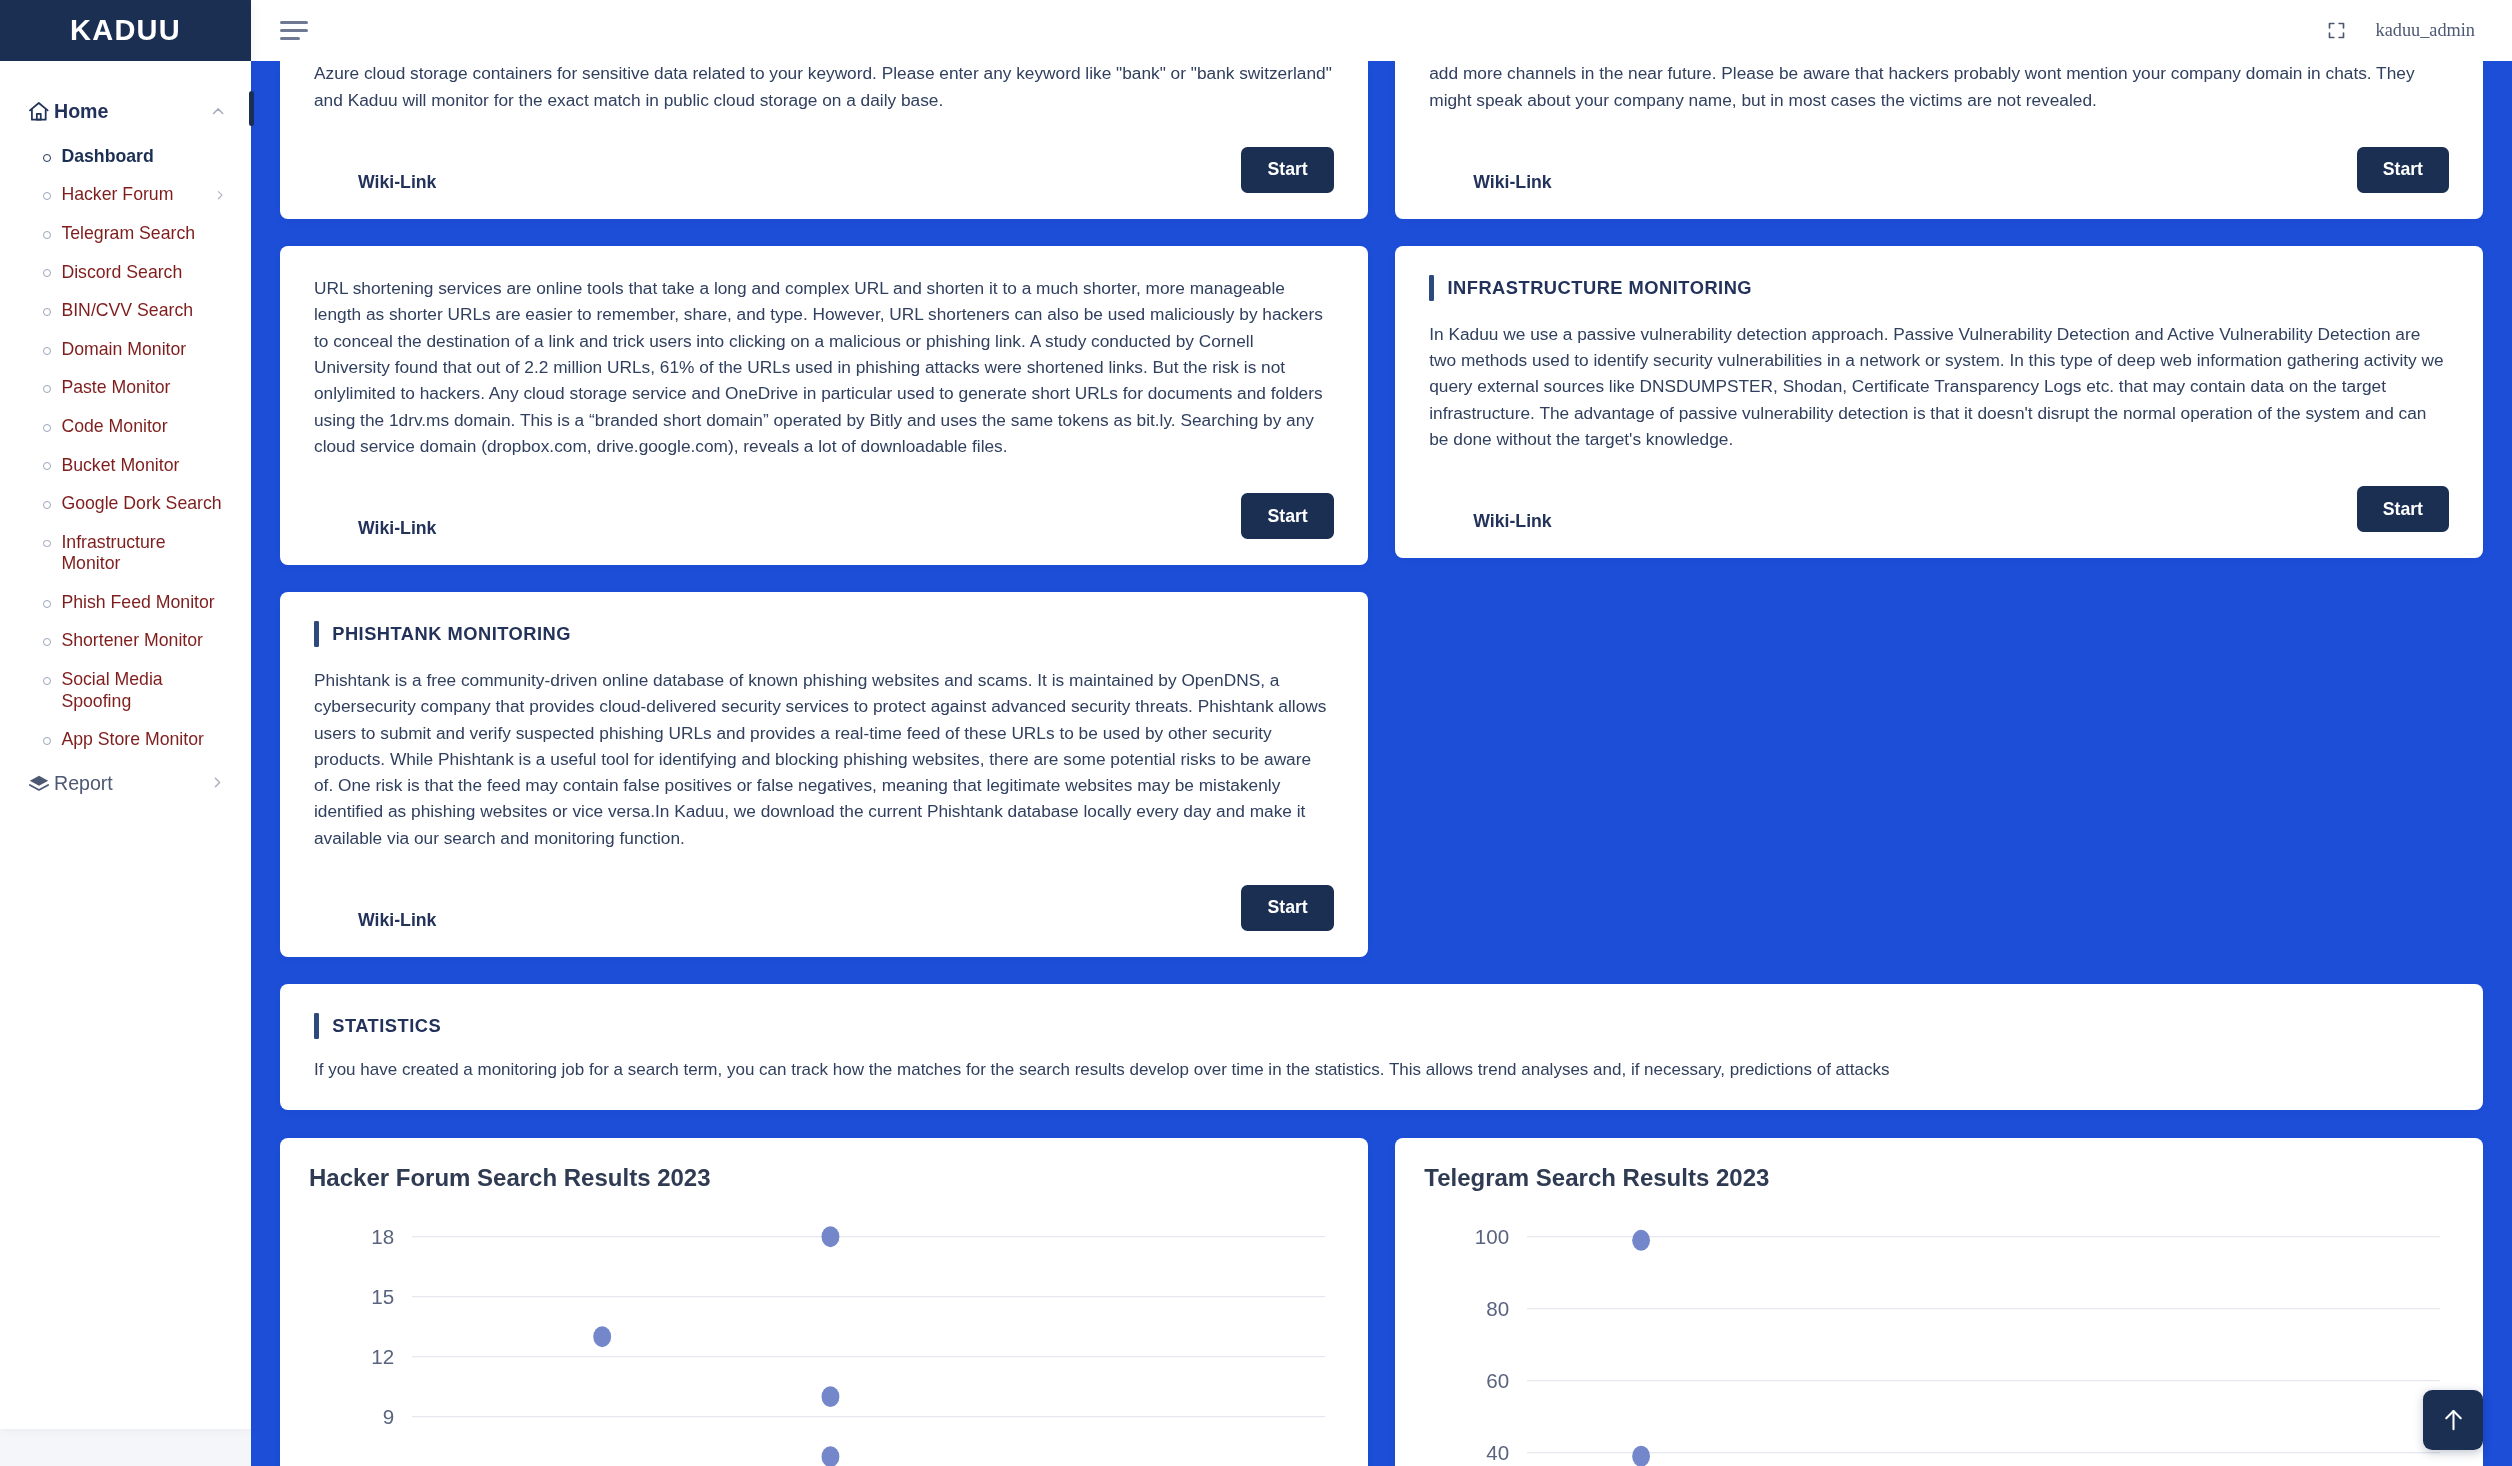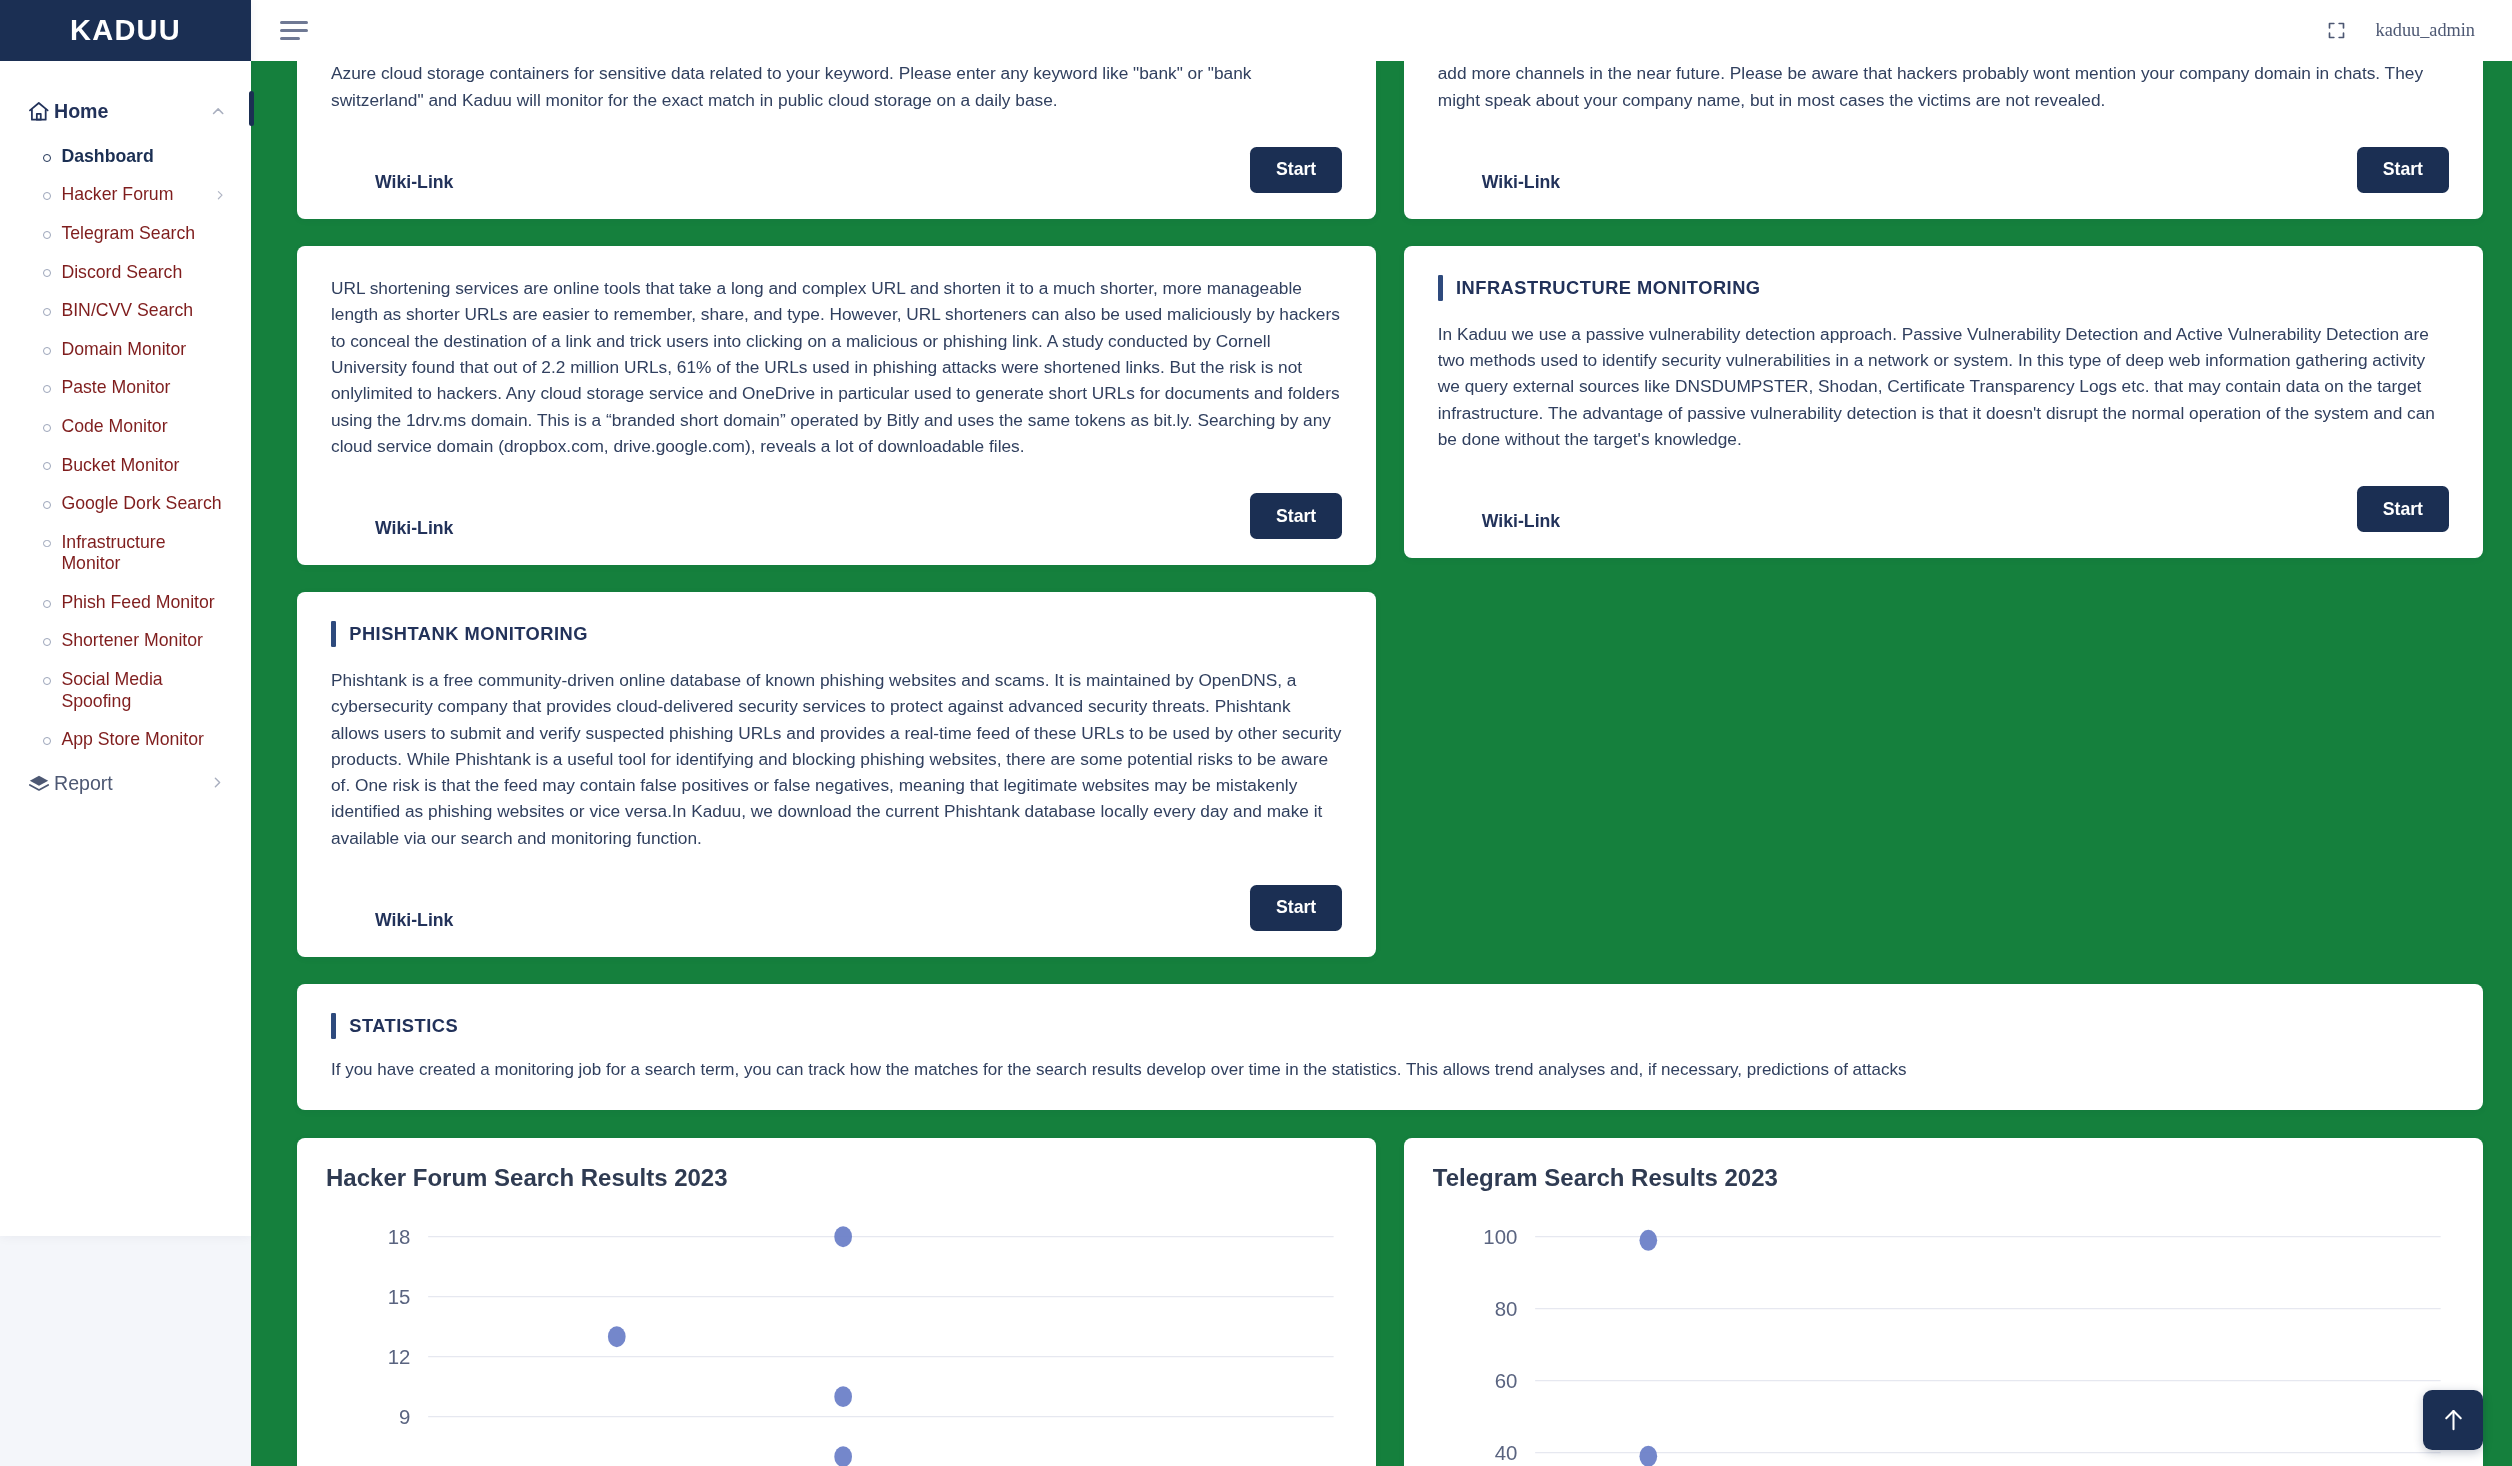--- a/index.html
+++ b/index.html
@@ -6,21 +6,21 @@
   html, body {
     width: 2512px; height: 1467px;
     font-family: "Liberation Sans", sans-serif;
     background: #f4f6fa;
     overflow: hidden;
   }
   .app { display: flex; width: 2512px; height: 1467px; }
 
   
   .sidebar {
-    width: 251px; height: 1236px; background: #ffffff; flex: 0 0 251px;
+    width: 251px; height: 1429px; background: #ffffff; flex: 0 0 251px;
     position: relative; z-index: 5;
     box-shadow: 0 0 11.8px rgba(20,35,70,.06);
   }
   .brand {
     height: 61px; background: #1b2f53; color: #fff;
     display: flex; align-items: center; justify-content: center;
   }
   .brand-text { font-size: 29px; font-weight: 700; letter-spacing: 1.3px; }
 
   .nav { padding-top: 29px; }
@@ -58,21 +58,21 @@
     padding: 0 37px 0 29px; flex: 0 0 61px; font-family: Liberation Serif, serif;
   }
   .burger { width: 27.5px; height: 19.6px; display:flex; flex-direction:column; justify-content:space-between; cursor:pointer;}
   .burger i { display:block; height:3.3px; border-radius:2px; background:#6f7994; }
   .burger i:nth-child(1){ width:27.5px; } .burger i:nth-child(2){ width:27.5px; } .burger i:nth-child(3){ width:19.6px; }
   .topbar-right { margin-left: auto; display: flex; align-items: center; gap: 27.5px; }
   .expand-icon { width: 22px; height: 22px; }
   .user-name { font-size: 18.3px; color: #4d5873; }
 
   .content {
-    flex: 1; overflow: hidden; padding: 0 29px 0 46px; background: #15803d;
+    flex: 1; overflow: hidden; padding: 0 29px 0 29px; background: #1d4ed8;
   }
   .grid2 { display: flex; gap: 27.5px; }
   .col { flex: 1; min-width: 0; display: flex; flex-direction: column; gap: 27.5px; }
 
   .card {
     background: #fff; border-radius: 7.9px; box-shadow: 0 1.3px 6.5px rgba(25,40,80,.055);
     padding: 29px 34px 26px 34px;
   }
   .card.clipped-top { border-radius: 0 0 7.9px 7.9px; padding-top: 0; margin-top: -0.7px; }
 

